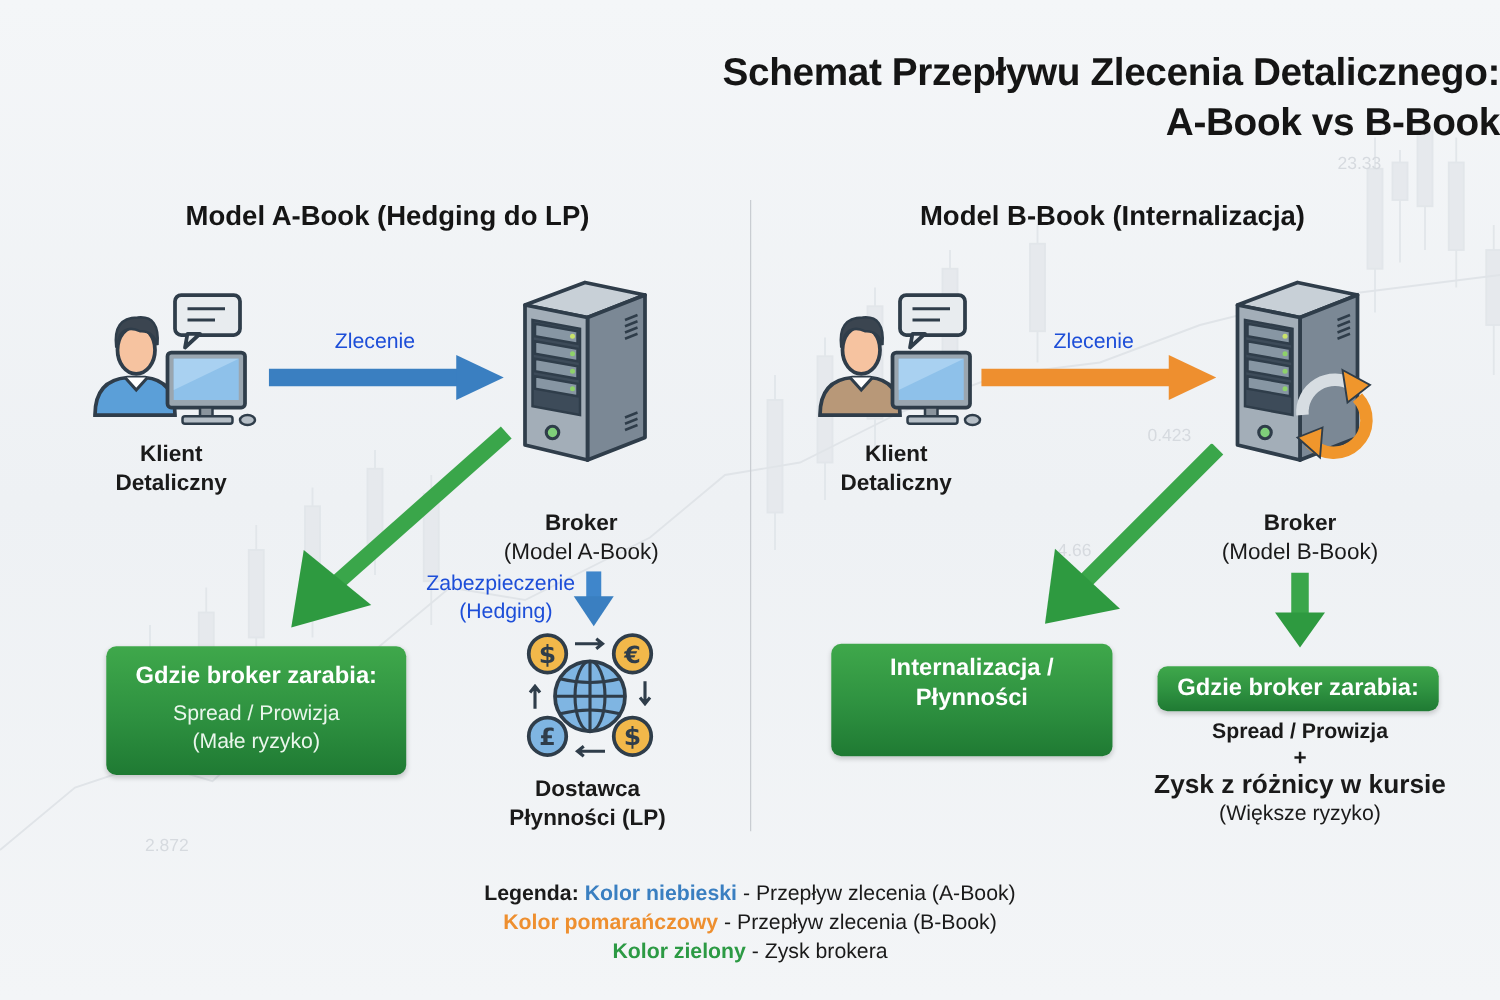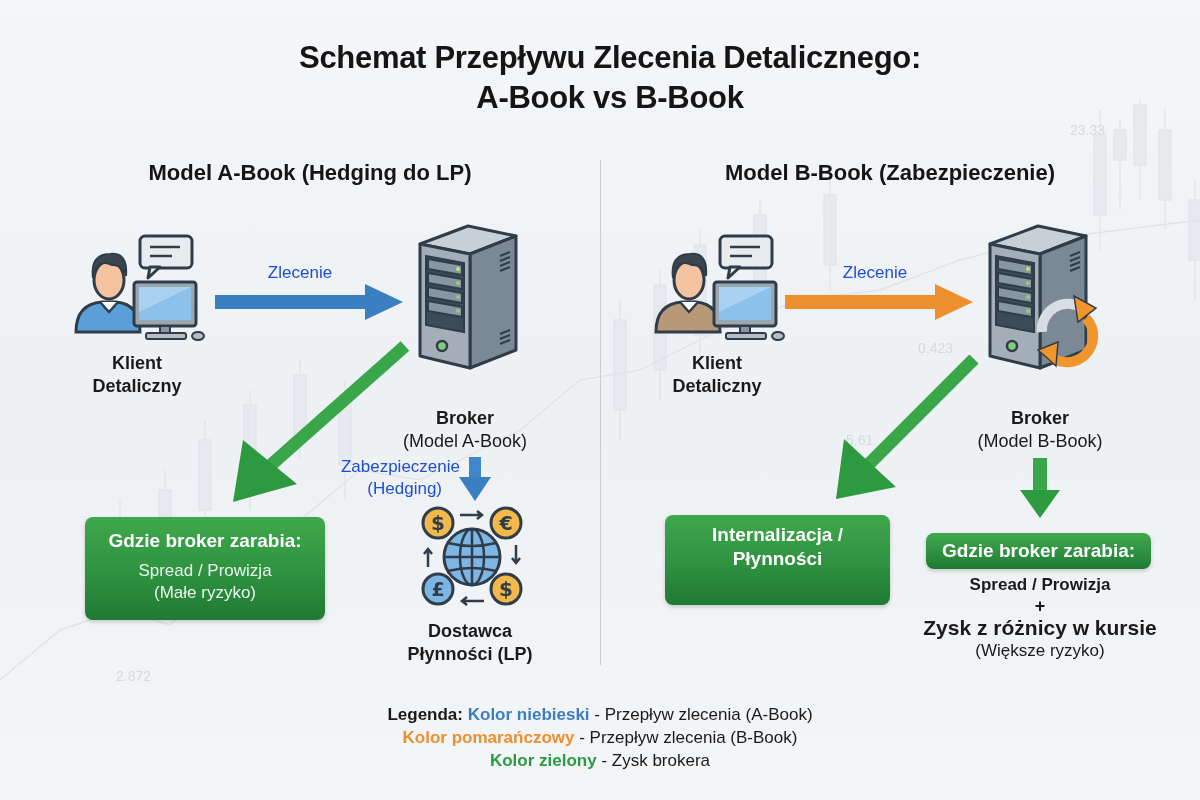--- a/index.html
+++ b/index.html
@@ -9,21 +9,21 @@
     font-family: "Liberation Sans", "DejaVu Sans", sans-serif;
     background: linear-gradient(180deg, #f4f6f8 0%, #eef1f4 50%, #f3f5f7 100%);
     color: #1a1a1a;
   }
   .abs { position: absolute; }
   .bg-chart { position: absolute; left: 0; top: 0; width: 1200px; height: 800px; pointer-events: none; }
   .bg-num { position: absolute; color: #d6dadf; font-size: 14px; }
 
   .title {
     position: absolute; left: 0; top: 38px; width: 1200px;
-    text-align: center; font-weight: bold; font-size: 31px; line-height: 40px;
+    text-align: right; font-weight: bold; font-size: 31px; line-height: 40px;
     color: #151515; letter-spacing: -0.3px; padding-left: 20px;
   }
   .section-title {
     position: absolute; font-weight: bold; font-size: 22px; color: #151515;
     text-align: center; white-space: nowrap;
   }
   .divider {
     position: absolute; left: 600px; top: 160px; width: 1px; height: 505px;
     background: #c9cdd2;
   }
@@ -89,21 +89,21 @@
       <rect x="1134" y="105" width="12" height="60"></rect>
     <line x1="1165" y1="110" x2="1165" y2="230"></line>
       <rect x="1159" y="130" width="12" height="70"></rect>
     <line x1="1195" y1="180" x2="1195" y2="300"></line>
       <rect x="1189" y="200" width="12" height="60"></rect>
   </g>
   <polyline fill="none" stroke="#e0e4e8" stroke-width="1.5" points="0,680 60,630 120,610 170,625 230,570 300,520 360,470 420,480 520,430 580,380 640,370 720,330 800,300 880,290 960,260 1040,240 1120,230 1200,220"></polyline>
 </svg>
 <div class="bg-num" style="left:1070px;top:122px;">23.33</div>
 <div class="bg-num" style="left:918px;top:340px;">0.423</div>
-<div class="bg-num" style="left:846px;top:432px;">5.61</div>
+<div class="bg-num" style="left:846px;top:432px;">4.66</div>
 <div class="bg-num" style="left:116px;top:668px;">2.872</div>
 
 <div class="title">
   <div>Schemat Przepływu Zlecenia Detalicznego:</div>
   <div>A-Book vs B-Book</div>
 </div>
 
 <div class="divider"></div>
 
 <div class="section-title" style="left:80px;top:160px;width:460px;">Model A-Book (Hedging do LP)</div>
@@ -211,21 +211,21 @@
   <div>Dostawca</div>
   <div>Płynności (LP)</div>
 </div>
 
 <div class="green-box" style="left:85px;top:517px;width:240px;height:103px;padding-top:12px;">
   <div class="gb-head">Gdzie broker zarabia:</div>
   <div class="gb-sub" style="margin-top:7px;">Spread / Prowizja</div>
   <div class="gb-sub">(Małe ryzyko)</div>
 </div>
 
-<div class="section-title" style="left:660px;top:160px;width:460px;">Model B-Book (Zabezpieczenie)</div>
+<div class="section-title" style="left:660px;top:160px;width:460px;">Model B-Book (Internalizacja)</div>
 
 <svg class="abs" style="left:652px;top:232px;" width="140" height="110" viewBox="0 0 140 110">
   <rect x="68" y="4" width="52" height="32" rx="5" fill="#e8ecef" stroke="#2f3d4a" stroke-width="3"></rect>
   <path d="M78 35 L76 46 L88 35 Z" fill="#e8ecef" stroke="#2f3d4a" stroke-width="3" stroke-linejoin="round"></path>
   <line x1="78" y1="15" x2="108" y2="15" stroke="#2f3d4a" stroke-width="2.5"></line>
   <line x1="78" y1="24" x2="100" y2="24" stroke="#2f3d4a" stroke-width="2.5"></line>
   <path d="M4 100 Q4 72 30 70 L44 70 Q68 72 68 100 Z" fill="#b89878" stroke="#2f3d4a" stroke-width="3"></path>
   <path d="M28 70 L37 80 L46 70" fill="#fff" stroke="#2f3d4a" stroke-width="2.5"></path>
   <ellipse cx="37" cy="48" rx="15" ry="19" fill="#f6c3a0" stroke="#2f3d4a" stroke-width="3"></ellipse>
   <path d="M21 46 Q18 22 38 22 Q56 20 54 44 Q50 32 40 33 Q30 28 24 36 Z" fill="#3b4550" stroke="#2f3d4a" stroke-width="2"></path>

